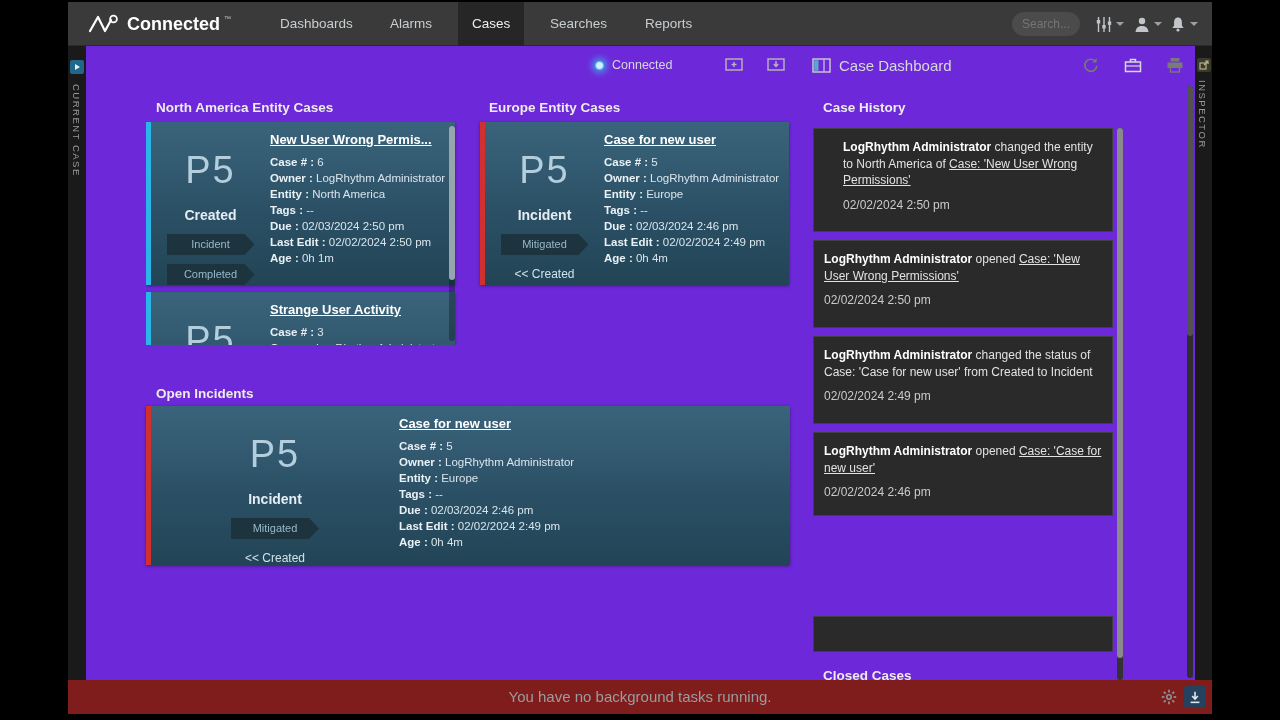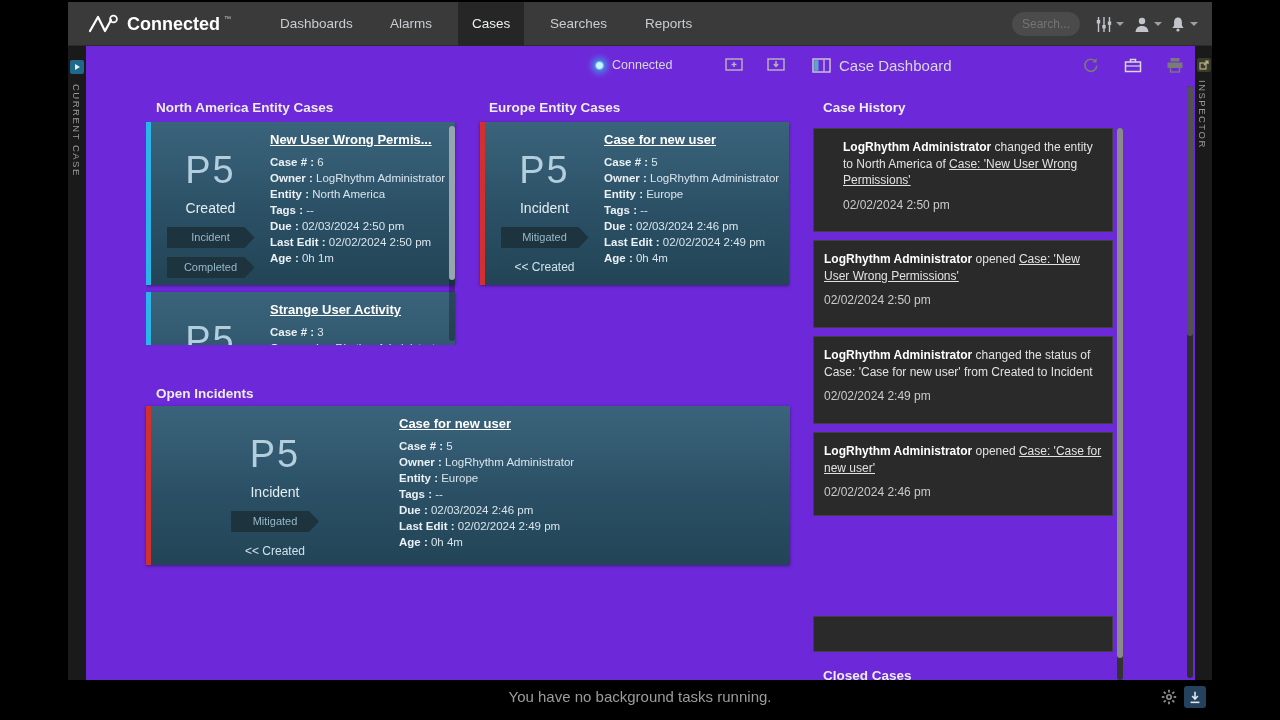--- a/index.html
+++ b/index.html
@@ -33,21 +33,21 @@
   
   .main { position:absolute; left:18px; top:82px; width:1109px; height:596px; background:#6d28d9; overflow:hidden; }
   .section-header { position:absolute; color:#ececec; font-size:13.5px; font-weight:bold; }
 
   
   .case-card { position:absolute; background:linear-gradient(180deg,#3a647c 0%, #2b5065 55%, #224456 100%); cursor:pointer; box-shadow:0 1px 3px rgba(0,0,0,0.4); }
   .accent { position:absolute; left:0; top:0; width:5px; height:100%; }
   .card-left { position:absolute; left:5px; top:0; width:119px; height:100%; text-align:center; }
   .case-card.wide .card-left { width:248px; }
   .prio { margin-top:26px; font-size:38px; line-height:44px; color:#b3cedd; letter-spacing:2px; }
-  .status { margin-top:8px; font-size:14px; line-height:16px; color:#e4edf2; }
+  .status { margin-top:15px; font-size:14px; line-height:16px; color:#e4edf2;font-weight:bold; }
   .action-btn { position:relative; margin:11px auto 0; width:88px; height:21px; line-height:21px; background:#1d333e; color:#96b9ca; font-size:11px; clip-path:polygon(0 0, 78px 0, 100% 50%, 78px 100%, 0 100%); cursor:pointer; }
   .action-btn + .action-btn { margin-top:9px; }
   .back-action { margin-top:12px; font-size:12px; color:#cfe2ea; cursor:pointer; }
   .card-right { position:absolute; left:124px; top:8px; right:10px; }
   .case-card.wide .card-right { left:253px; }
   .card-title { display:inline-block; color:#fff; font-weight:bold; font-size:13px; text-decoration:underline; margin-bottom:7px; cursor:pointer; }
   .field { font-size:11.5px; color:#d9e5ec; line-height:16px; white-space:nowrap; overflow:hidden; }
   .field .lbl { font-weight:bold; color:#eaf1f5; }
   .dates { margin-top:0; }
   .na-viewport { position:absolute; left:60px; top:38px; width:312px; height:223px; overflow:hidden; }
@@ -59,21 +59,21 @@
   .he-text { font-size:12px; line-height:16.5px; color:#e2e2e2; }
   .he-actor { font-weight:bold; color:#fff; }
   .he-link { text-decoration:underline; cursor:pointer; }
   .he-date { margin-top:9px; font-size:12px; color:#cbcbcb; }
   .hist-scroll { position:absolute; left:1031px; top:44px; width:6px; height:552px; background:#333; border-radius:3px; }
   .hist-scroll .thumb { position:absolute; left:0; top:0; width:6px; height:96%; background:#8a8a8a; border-radius:3px; }
   .main-scroll { position:absolute; left:1101px; top:2px; width:6px; height:592px; background:#2e2e2e; border-radius:3px; }
   .main-scroll .thumb { position:absolute; left:0; top:0; width:6px; height:250px; background:#525252; border-radius:3px; }
 
   
-  .status-bar { position:absolute; left:0; bottom:0; width:100%; height:34px; background:#000000; z-index:10; }
+  .status-bar { position:absolute; left:0; bottom:0; width:100%; height:34px; background:#7f1d1d; z-index:10; }
   .status-msg { width:100%; text-align:center; line-height:34px; color:#9c9c9c; font-size:15px; }
   .gear-btn { position:absolute; right:34px; top:9px; width:17px; height:17px; cursor:pointer; }
   .dl-btn { position:absolute; right:6px; top:6px; width:22px; height:22px; background:#24415e; border-radius:3px; display:flex; align-items:center; justify-content:center; cursor:pointer; }
 </style>
 </head>
 <body>
 
 <div class="app">
 
   <header class="top-nav">

